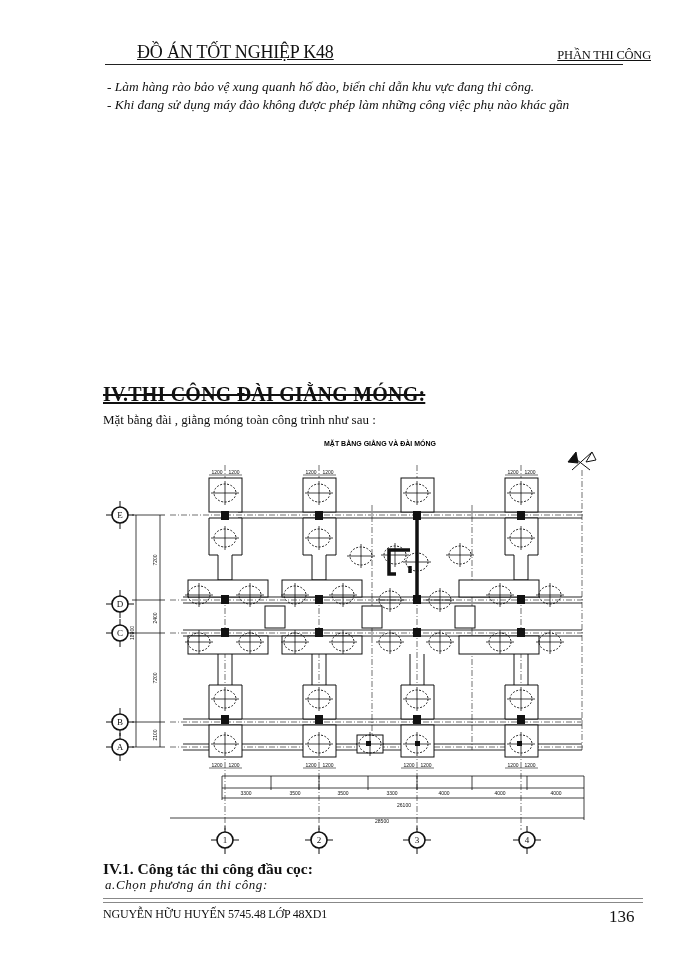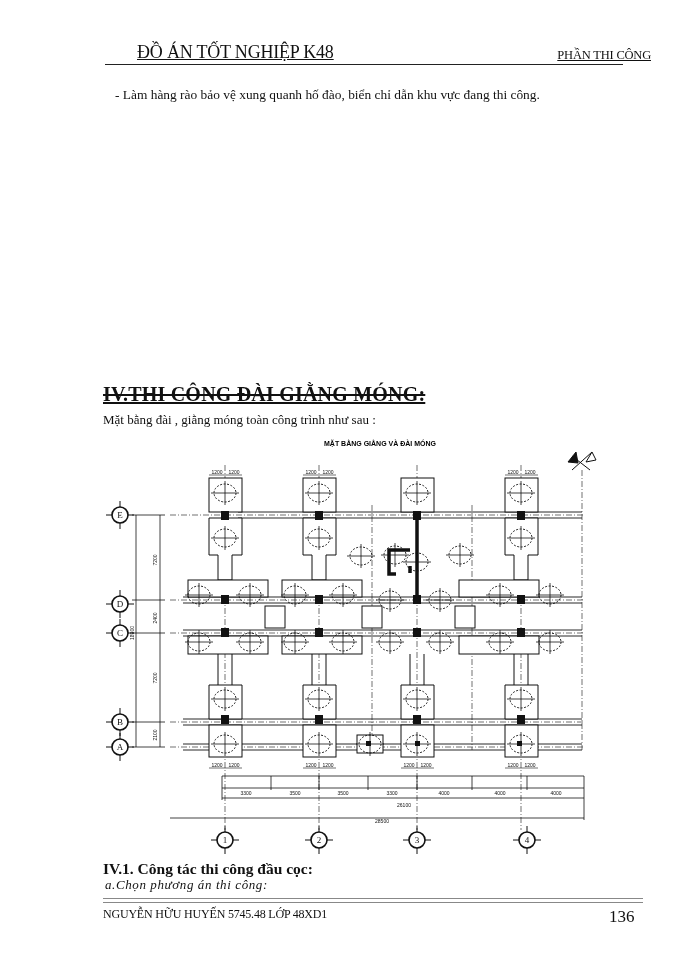--- a/index.html
+++ b/index.html
@@ -5,21 +5,21 @@
   html, body { margin: 0; padding: 0; background: #ffffff; }
   body { width: 700px; height: 960px; position: relative; overflow: hidden;
          font-family: "Liberation Serif", "DejaVu Serif", serif; color: #111; }
   .hdr { position: absolute; left: 105px; top: 44px; width: 518px; height: 20px;
          border-bottom: 1.5px solid #222; }
   .hdr-left { position: absolute; left: 0; bottom: 1px; font-size: 18px; letter-spacing: -0.2px;
               text-decoration: underline; margin-left: 32px; }
   .hdr-right { position: absolute; right: -28px; bottom: 1px; font-size: 12.5px; letter-spacing: -0.2px;
                text-decoration: underline; text-align: center; }
   .body-lines { position: absolute; left: 103px; top: 76px; width: 540px; font-size: 13.4px; line-height: 13.6px; }
-  .body-lines p { margin: 12px; white-space: nowrap; }
+  .body-lines p { margin: 4px; white-space: nowrap; font-style: italic; }
   .sec-title { position: absolute; left: 103px; top: 383px; font-size: 20px; font-weight: bold;
                text-decoration: underline line-through; letter-spacing: 0.2px; }
   .sec-intro { position: absolute; left: 103px; top: 412px; font-size: 13px; }
   .drawing { position: absolute; left: 0; top: 430px; }
   .sub-title { position: absolute; left: 103px; top: 860px; font-size: 15.5px; font-weight: bold; }
   .sub-item { position: absolute; left: 105px; top: 877px; font-size: 13px; font-style: italic; letter-spacing: 0.6px; }
   .footer-rule { position: absolute; left: 103px; top: 898px; width: 540px; height: 3px;
                  border-top: 1px solid #888; border-bottom: 1px solid #888; }
   .footer-left { position: absolute; left: 103px; top: 907px; font-size: 12px; letter-spacing: -0.2px; }
   .footer-right { position: absolute; left: 609px; top: 907px; font-size: 17px; }
@@ -27,20 +27,21 @@
 </head>
 <body>
 
 <div class="hdr">
   <span class="hdr-left">ĐỒ ÁN TỐT NGHIỆP K48</span>
   <span class="hdr-right">PHẦN THI CÔNG</span>
 </div>
 
 <div class="body-lines">
   <p>- Làm hàng rào bảo vệ xung quanh hố đào, biển chỉ dẫn khu vực đang thi công.</p>
+  <p>- Khi đang sử dụng máy đào không được   phép làm những công việc phụ nào khác gần</p>
 </div>
 
 <div class="sec-title">IV.THI CÔNG ĐÀI GIẰNG MÓNG:</div>
 <div class="sec-intro">Mặt bằng đài , giằng móng toàn công trình như sau :</div>
 
 <svg class="drawing" width="700" height="430" viewBox="0 430 700 430" xmlns="http://www.w3.org/2000/svg">
   <defs>
     <g id="pile">
       <ellipse cx="0" cy="0" rx="11" ry="9" fill="none" stroke="#111" stroke-width="0.9" stroke-dasharray="2 1.5"></ellipse>
       <line x1="-14" y1="0" x2="14" y2="0" stroke="#111" stroke-width="0.8"></line>

